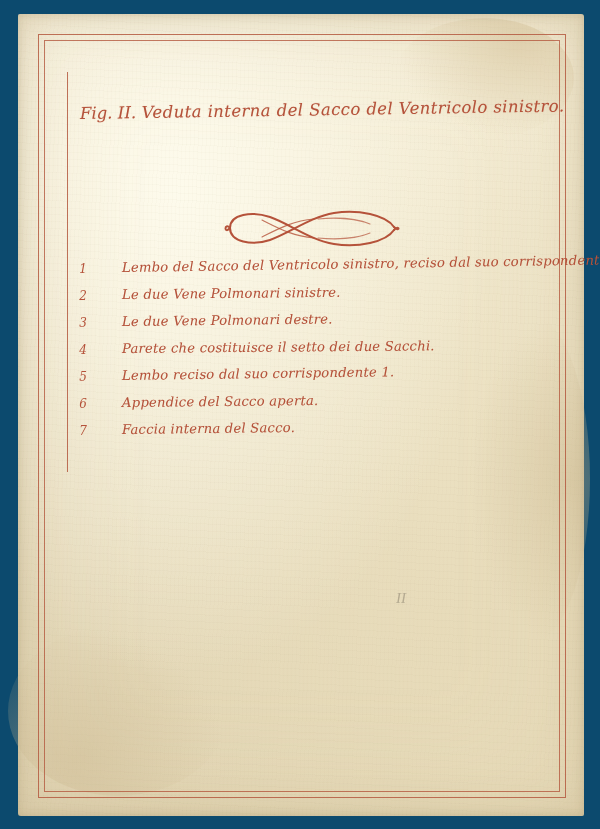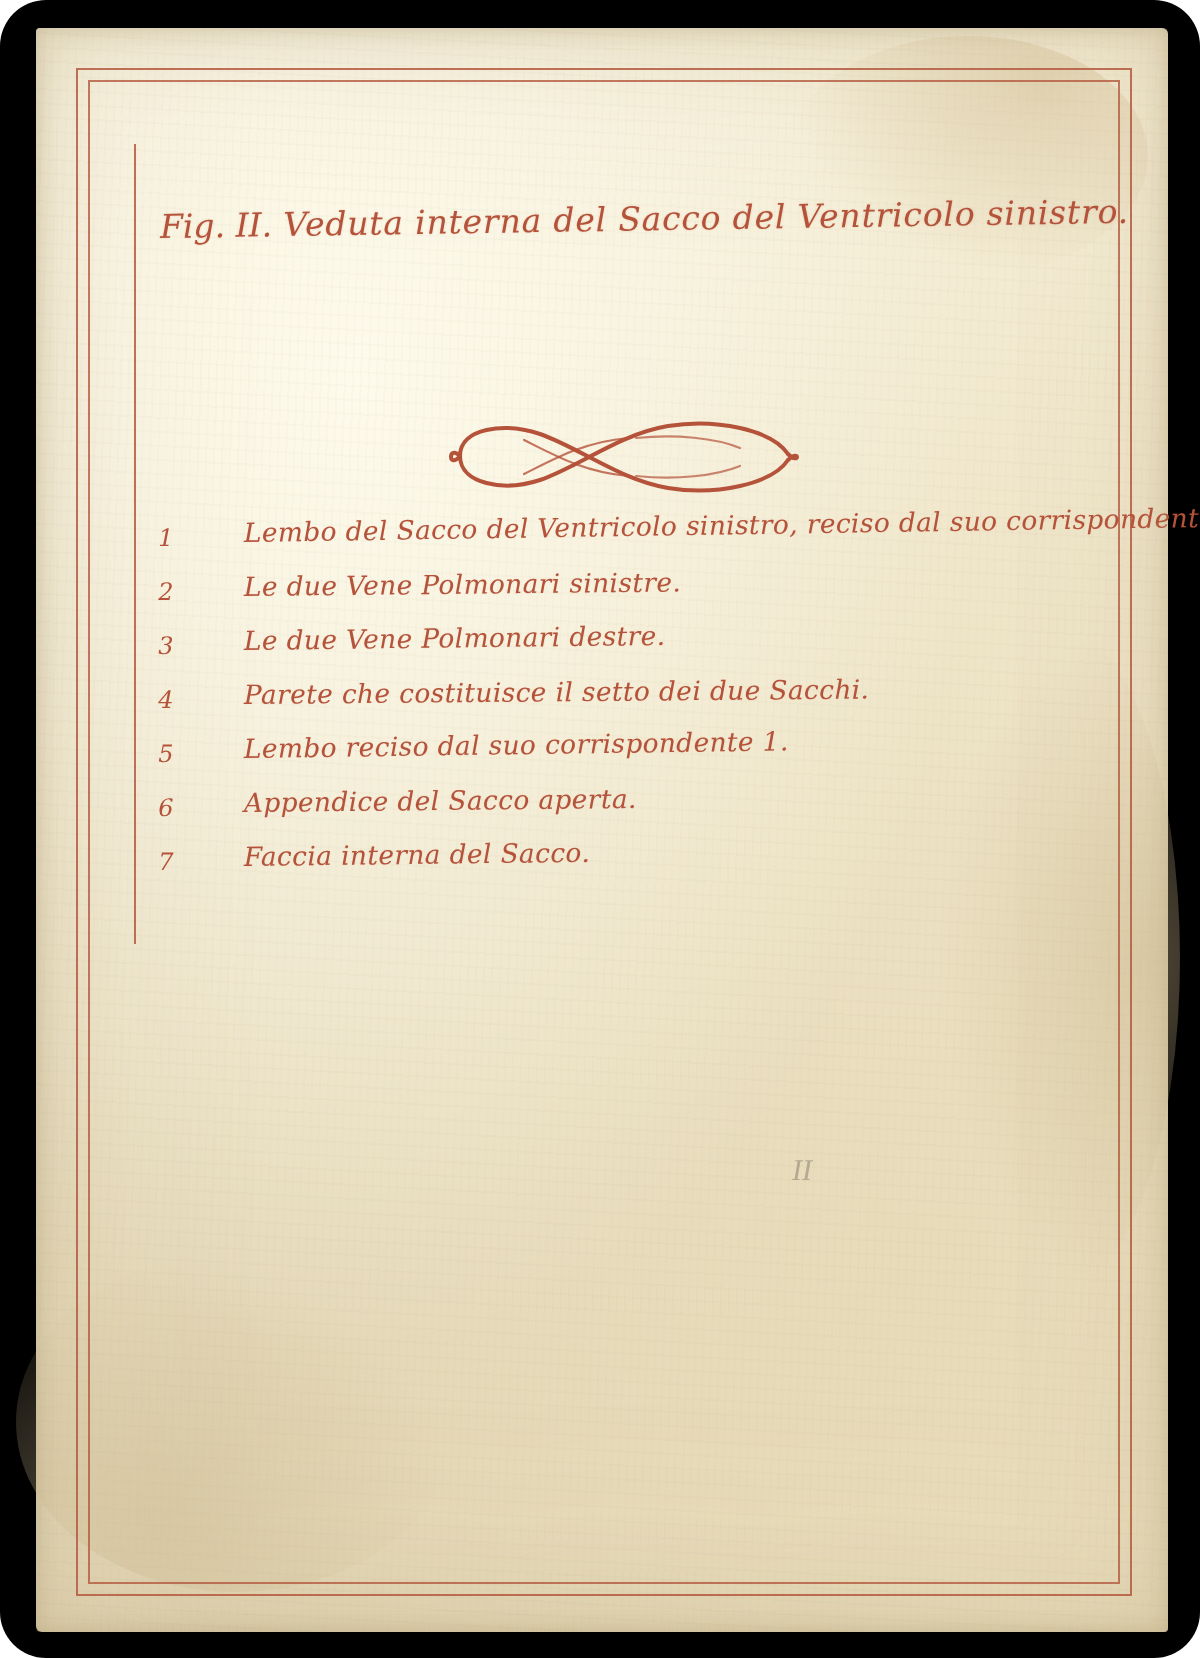--- a/index.html
+++ b/index.html
@@ -11,22 +11,21 @@
     width: 600px;
     height: 829px;
     overflow: hidden;
     font-family: "Liberation Serif", serif;
   }
 
   #page {
     position: relative;
     width: 600px;
     height: 829px;
-    background: #000000;
-    border-radius: 23px;
+    background: #0c4a6e;
   }
 
   
   #sheet {
     position: absolute;
     left: 18px;
     top: 14px;
     width: 566px;
     height: 802px;
     background:
@@ -162,21 +161,21 @@
   .r2 .entry { transform: rotate(-0.7deg); }
   .r3 .entry { transform: rotate(-0.5deg); }
   .r4 .entry { transform: rotate(-0.8deg); }
   .r5 .entry { transform: rotate(-0.6deg); }
   .r6 .entry { transform: rotate(-0.7deg); }
 
   
   #pencil-mark {
     position: absolute;
     left: 378px;
-    top: 564px;
+    top: 576px;
     color: rgba(120,110,95,0.45);
     font-family: "Liberation Serif", serif;
     font-size: 15px;
     font-style: italic;
   }
 
   
   #edge-shade {
     position: absolute;
     inset: 0;

